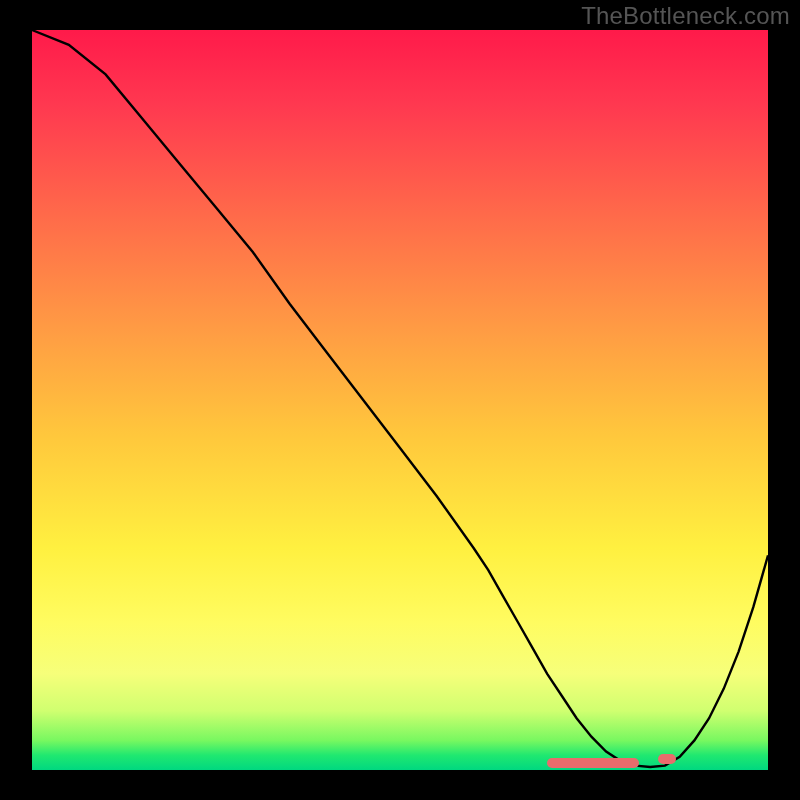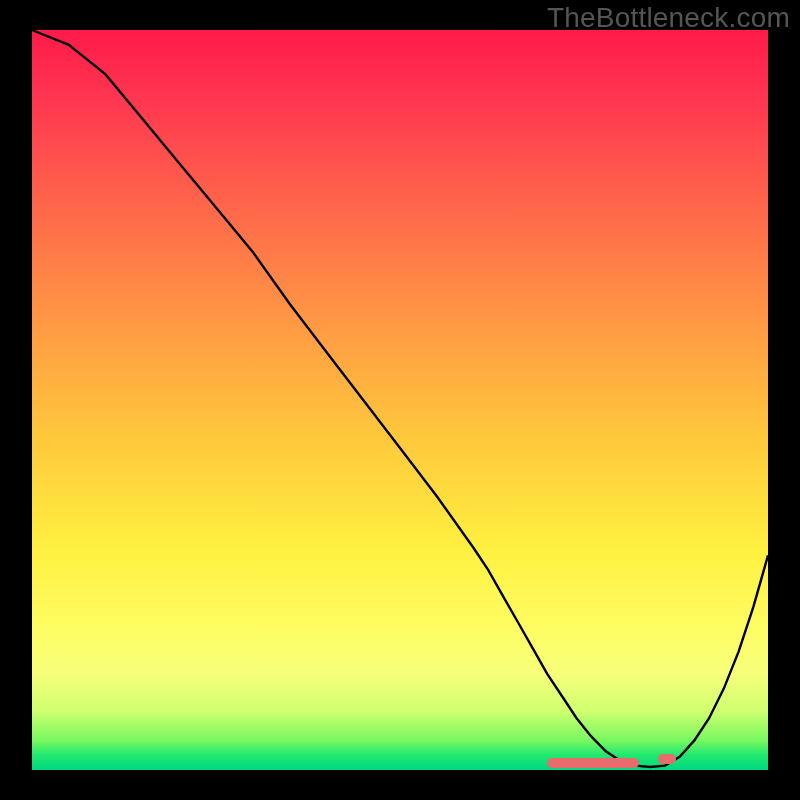--- a/index.html
+++ b/index.html
@@ -10,21 +10,21 @@
     height: 800px;
     position: relative;
     overflow: hidden;
     font-family: Arial, Helvetica, sans-serif;
   }
   .watermark {
     position: absolute;
     top: 2px;
     right: 10px;
     color: #555;
-    font-size: 28px;
+    font-size: 24px;
     font-weight: 500;
     z-index: 10;
     letter-spacing: 0.2px;
   }
   .plot-area {
     position: absolute;
     left: 32px;
     top: 30px;
     width: 736px;
     height: 740px;

